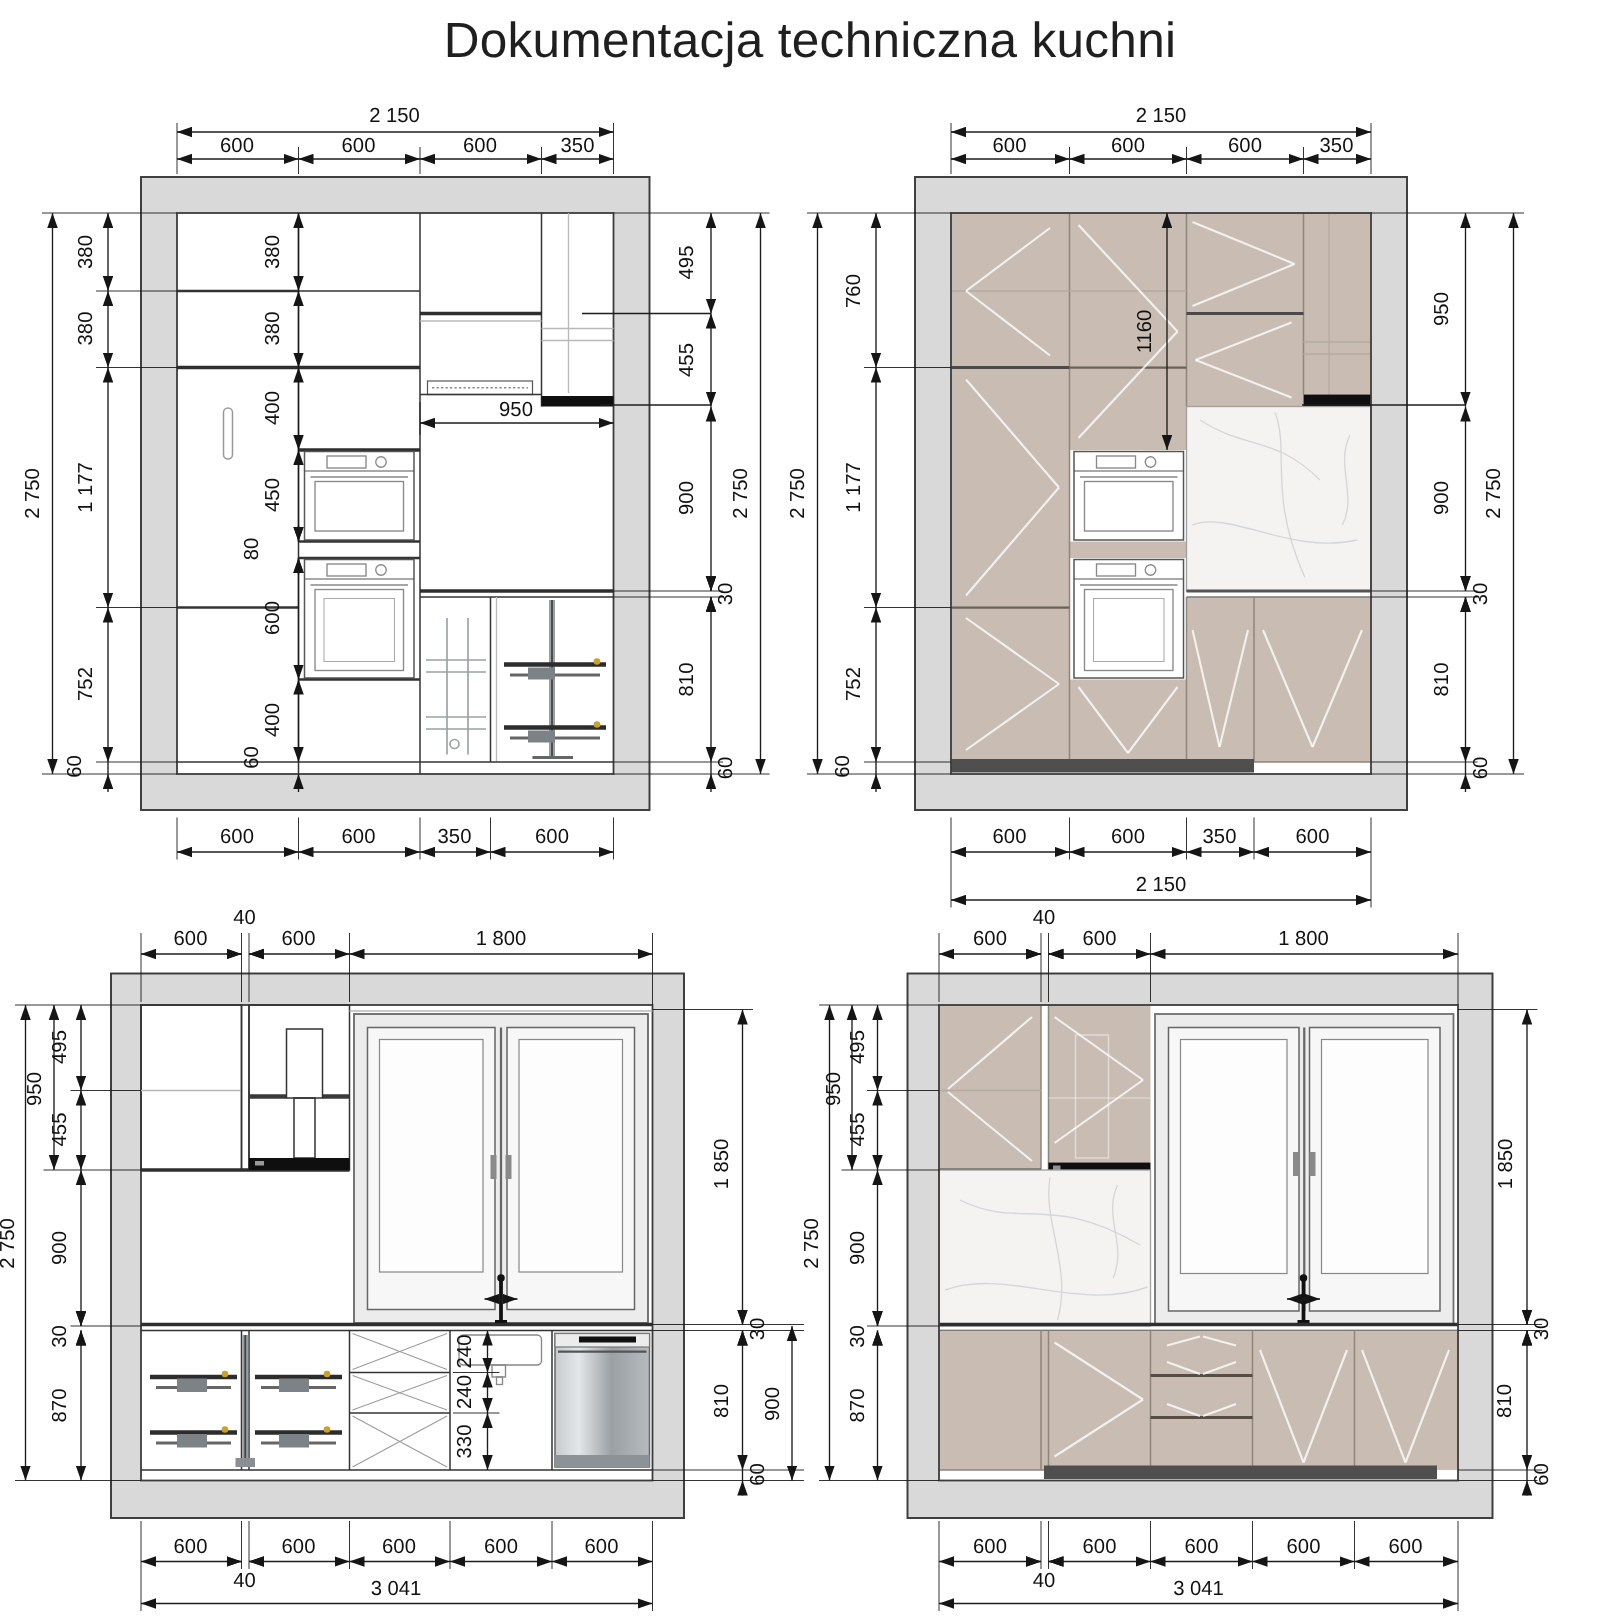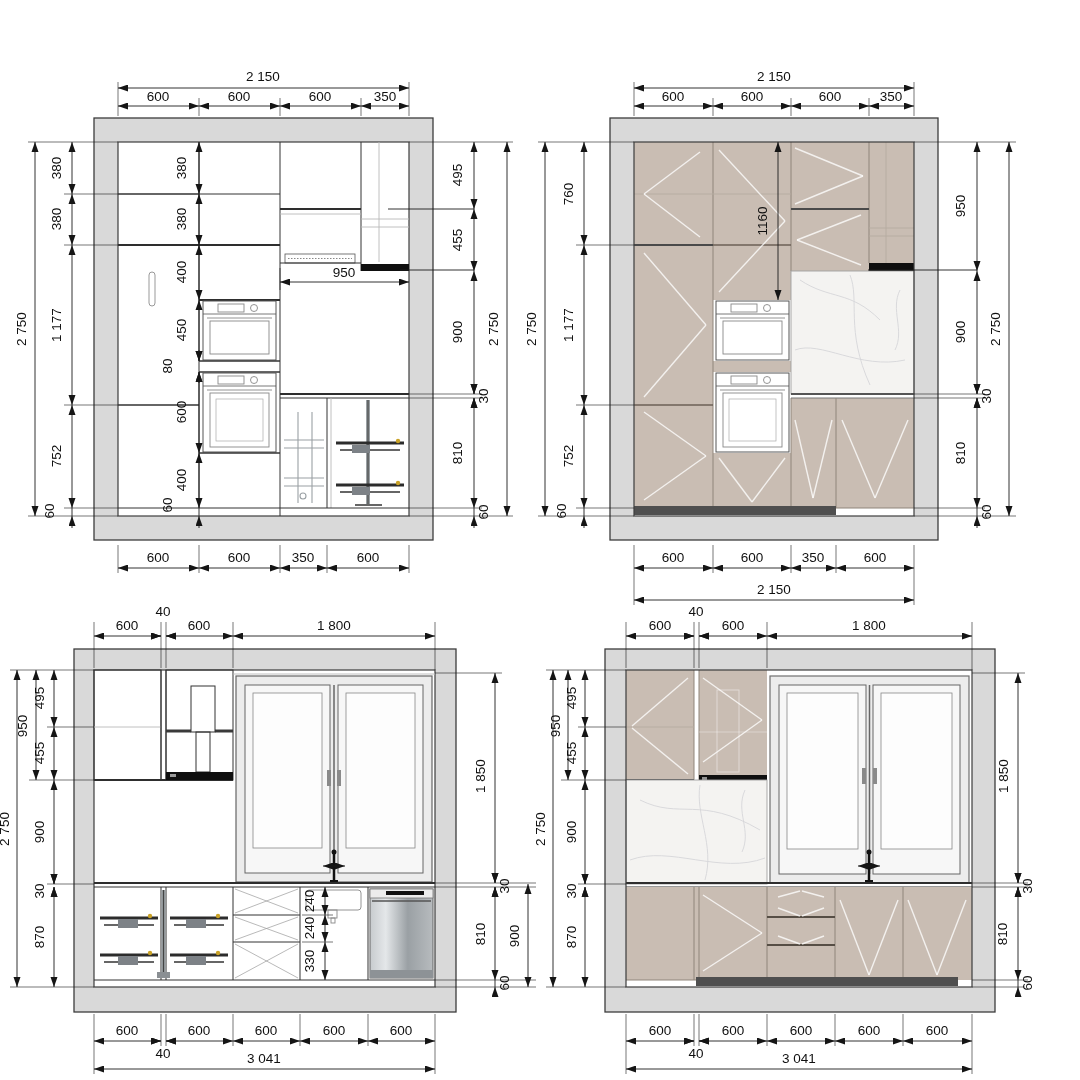--- a/index.html
+++ b/index.html
@@ -29,20 +29,21 @@
   .app{fill:#fff;stroke:#555;stroke-width:1}
   .app2{fill:none;stroke:#888;stroke-width:.9}
   .mech{stroke:#2c2c2c;stroke-width:3;fill:none}
   .mech2{stroke:#666;stroke-width:2;fill:none}
   .mechl{stroke:#9aa0a4;stroke-width:1.1;fill:none}
 </style>
 </head>
 <body>
 
 <div class="page">
+  <div class="title">Dokumentacja techniczna kuchni</div>
 
   <svg width="1080" height="1080" viewBox="0 0 1080 1080">
     <defs>
       <marker id="as" markerWidth="11" markerHeight="8" refX="0" refY="3.5" orient="auto" markerUnits="userSpaceOnUse">
           <path d="M10,0 L0,3.5 L10,7 Z" fill="#151515"></path>
         </marker>
       <marker id="ae" markerWidth="11" markerHeight="8" refX="10" refY="3.5" orient="auto" markerUnits="userSpaceOnUse">
           <path d="M0,0 L10,3.5 L0,7 Z" fill="#151515"></path>
         </marker>
       <linearGradient id="dwg" x1="0" y1="0" x2="1" y2="0">

